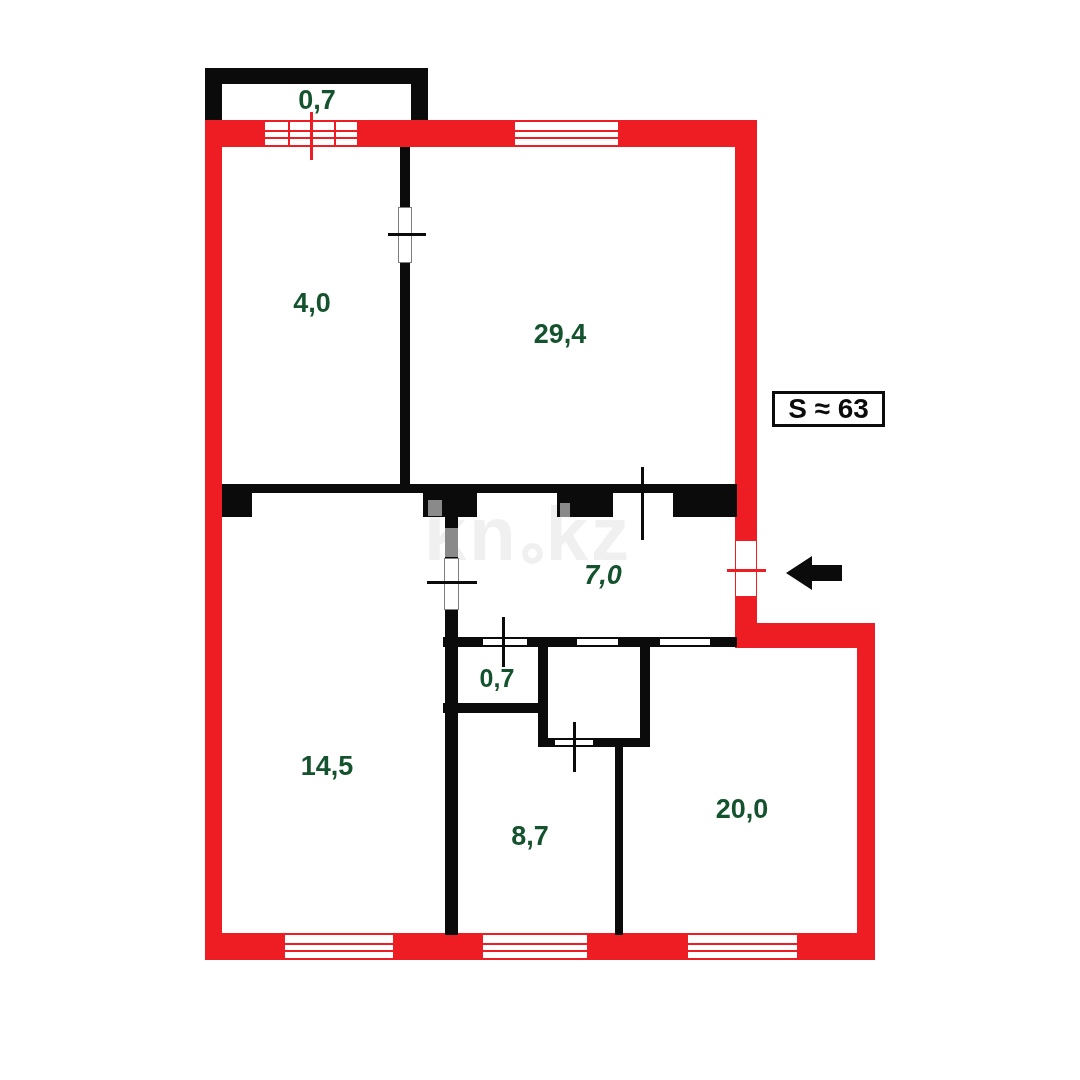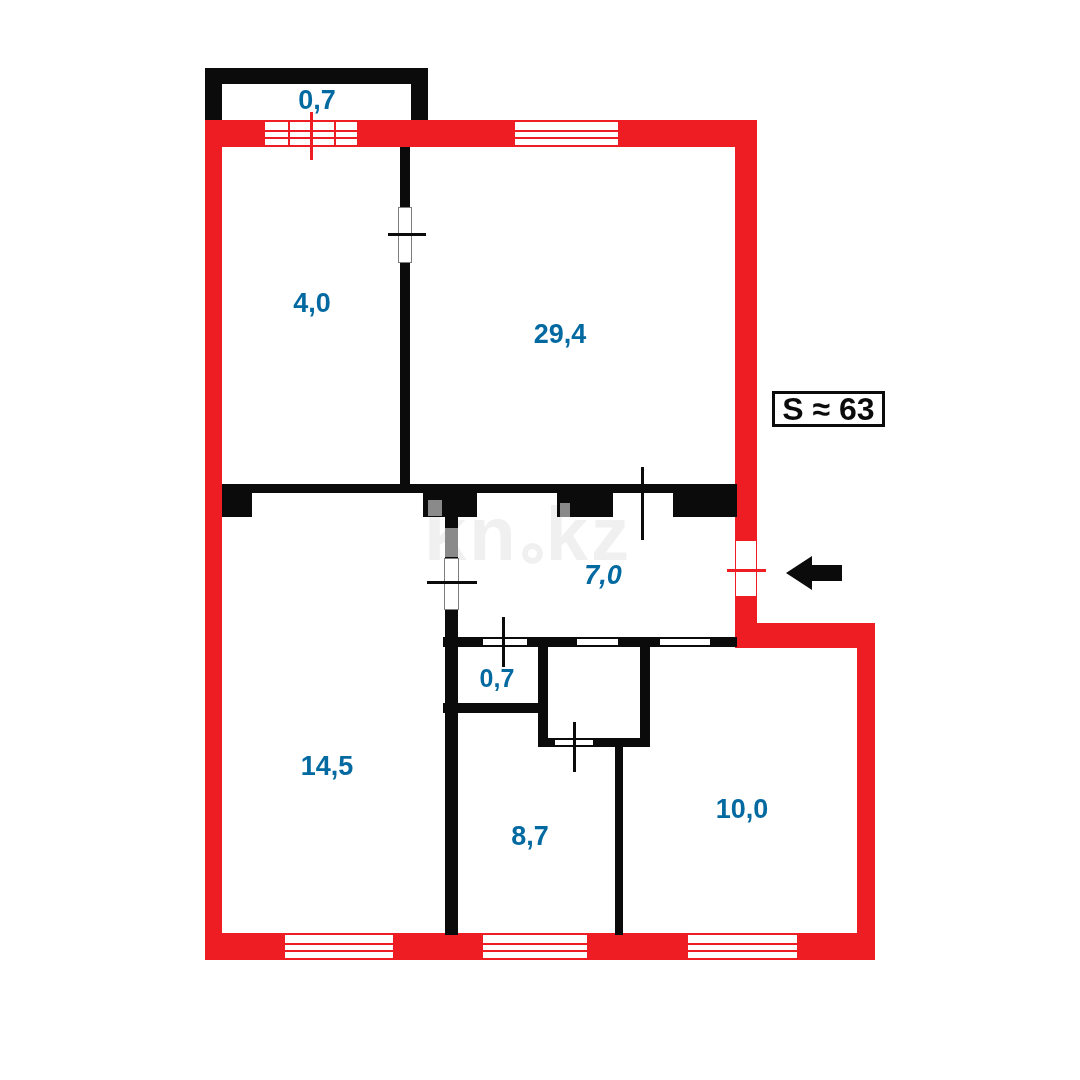--- a/index.html
+++ b/index.html
@@ -25,30 +25,30 @@
   .slot{position:absolute;background:#ffffff;border:1px solid #7d7d7d;box-sizing:border-box;z-index:4;}
   .entry{position:absolute;background:#ffffff;border:1px solid #ee1c23;box-sizing:border-box;z-index:3;}
   
   .tick-h{position:absolute;height:3px;background:#0b0b0b;z-index:5;}
   .tick-v{position:absolute;width:3px;background:#0b0b0b;z-index:5;}
   .tick-red-v{position:absolute;width:3px;background:#ee1c23;z-index:3;}
   .tick-red-h{position:absolute;height:3px;background:#ee1c23;z-index:4;}
   
   .lbl{
     position:absolute;transform:translate(-50%,-50%);
-    font-weight:bold;font-size:27px;color:#0369a1;
+    font-weight:bold;font-size:27px;color:#14532d;
     white-space:nowrap;z-index:6;
   }
   .lbl.small{font-size:25px;}
   
   .s-box{
     position:absolute;left:772px;top:391px;width:113px;height:36px;
     border:3px solid #0b0b0b;box-sizing:border-box;background:#ffffff;
     display:flex;align-items:center;justify-content:center;
-    font-weight:bold;font-size:32px;color:#0b0b0b;z-index:6;
+    font-weight:bold;font-size:28px;color:#0b0b0b;z-index:6;
   }
   
   .arrow-head{
     position:absolute;left:786px;top:556px;width:0;height:0;
     border-top:17px solid transparent;border-bottom:17px solid transparent;
     border-right:26px solid #0b0b0b;z-index:6;
   }
   .arrow-shaft{position:absolute;left:812px;top:565px;width:30px;height:16px;background:#0b0b0b;z-index:6;}
   
   .watermark{
@@ -152,15 +152,15 @@
     <span>S ≈ 63</span>
   </div>
 
   <div class="lbl" style="left:317px;top:100px;">0,7</div>
   <div class="lbl" style="left:312px;top:303px;">4,0</div>
   <div class="lbl" style="left:560px;top:334px;">29,4</div>
   <div class="lbl" style="left:603px;top:575px;font-style:italic;">7,0</div>
   <div class="lbl small" style="left:497px;top:678px;">0,7</div>
   <div class="lbl" style="left:327px;top:766px;">14,5</div>
   <div class="lbl" style="left:530px;top:836px;">8,7</div>
-  <div class="lbl" style="left:742px;top:809px;">10,0</div>
+  <div class="lbl" style="left:742px;top:809px;">20,0</div>
 
 </div>
 
 </body></html>

